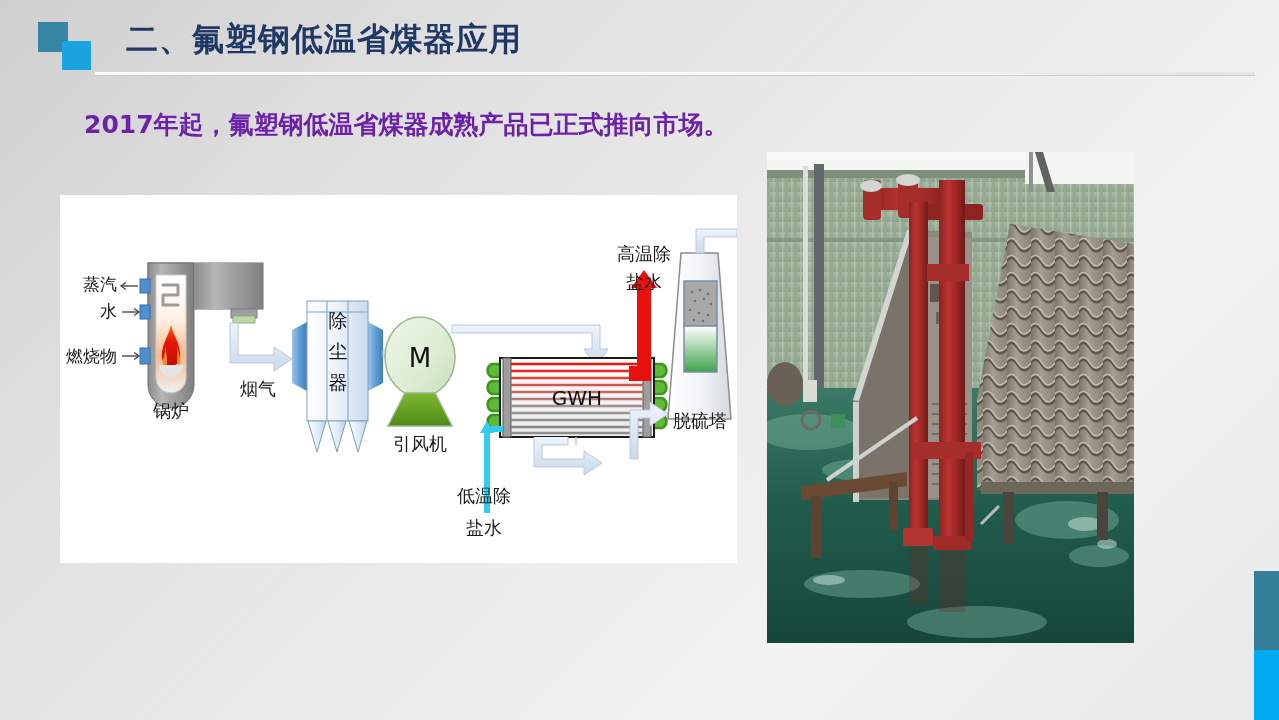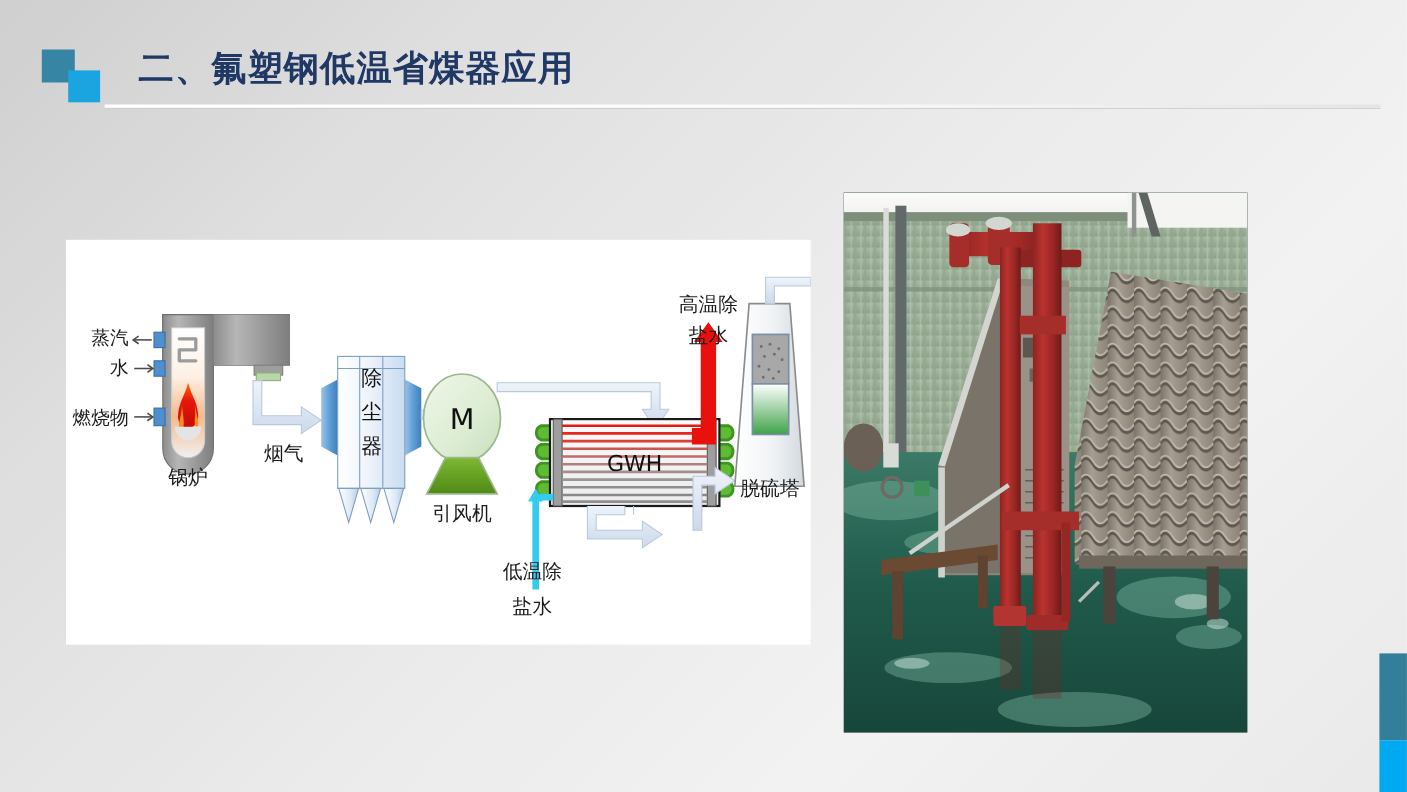--- a/index.html
+++ b/index.html
@@ -2,21 +2,21 @@
 <html><head>
 <meta charset="utf-8">
 <style>
   html,body{margin:0;padding:0;}
   body{
     width:1279px;height:720px;overflow:hidden;
     font-family:"Liberation Sans","DejaVu Sans",sans-serif;
     background:linear-gradient(135deg,#cfcfcf 0%,#dedede 22%,#eaeaea 48%,#f2f2f2 72%,#e9e9e9 100%);
     position:relative;
   }
-  .slide{position:absolute;inset:0;margin-top:23px;}
+  .slide{position:absolute;inset:0;}
 
   
   .deco{position:absolute;}
   .deco-sq-a{left:38px;top:22px;width:30px;height:30px;background:#3685a4;}
   .deco-sq-b{left:62px;top:41px;width:29px;height:29px;background:#1aa4e0;}
 
   .title{
     position:absolute;left:126px;top:18px;
     font-size:32px;font-weight:bold;color:#1f3864;
     letter-spacing:1px;white-space:nowrap;
@@ -57,20 +57,21 @@
 </head>
 <body>
 
 <div class="slide">
 
   <div class="deco deco-sq-a"></div>
   <div class="deco deco-sq-b"></div>
 
   <div class="title">二、氟塑钢低温省煤器应用</div>
   <div class="title-rule"></div>
+  <div class="subtitle">2017年起，氟塑钢低温省煤器成熟产品已正式推向市场。</div>
 
   <div class="accent-bar">
     <div class="seg-top"></div>
     <div class="seg-bot"></div>
   </div>
 
   <div class="diagram-panel">
     <svg class="dg" viewBox="0 0 677 368">
       <defs>
         <linearGradient id="gBoilerBody" x1="0" y1="0" x2="1" y2="0">

